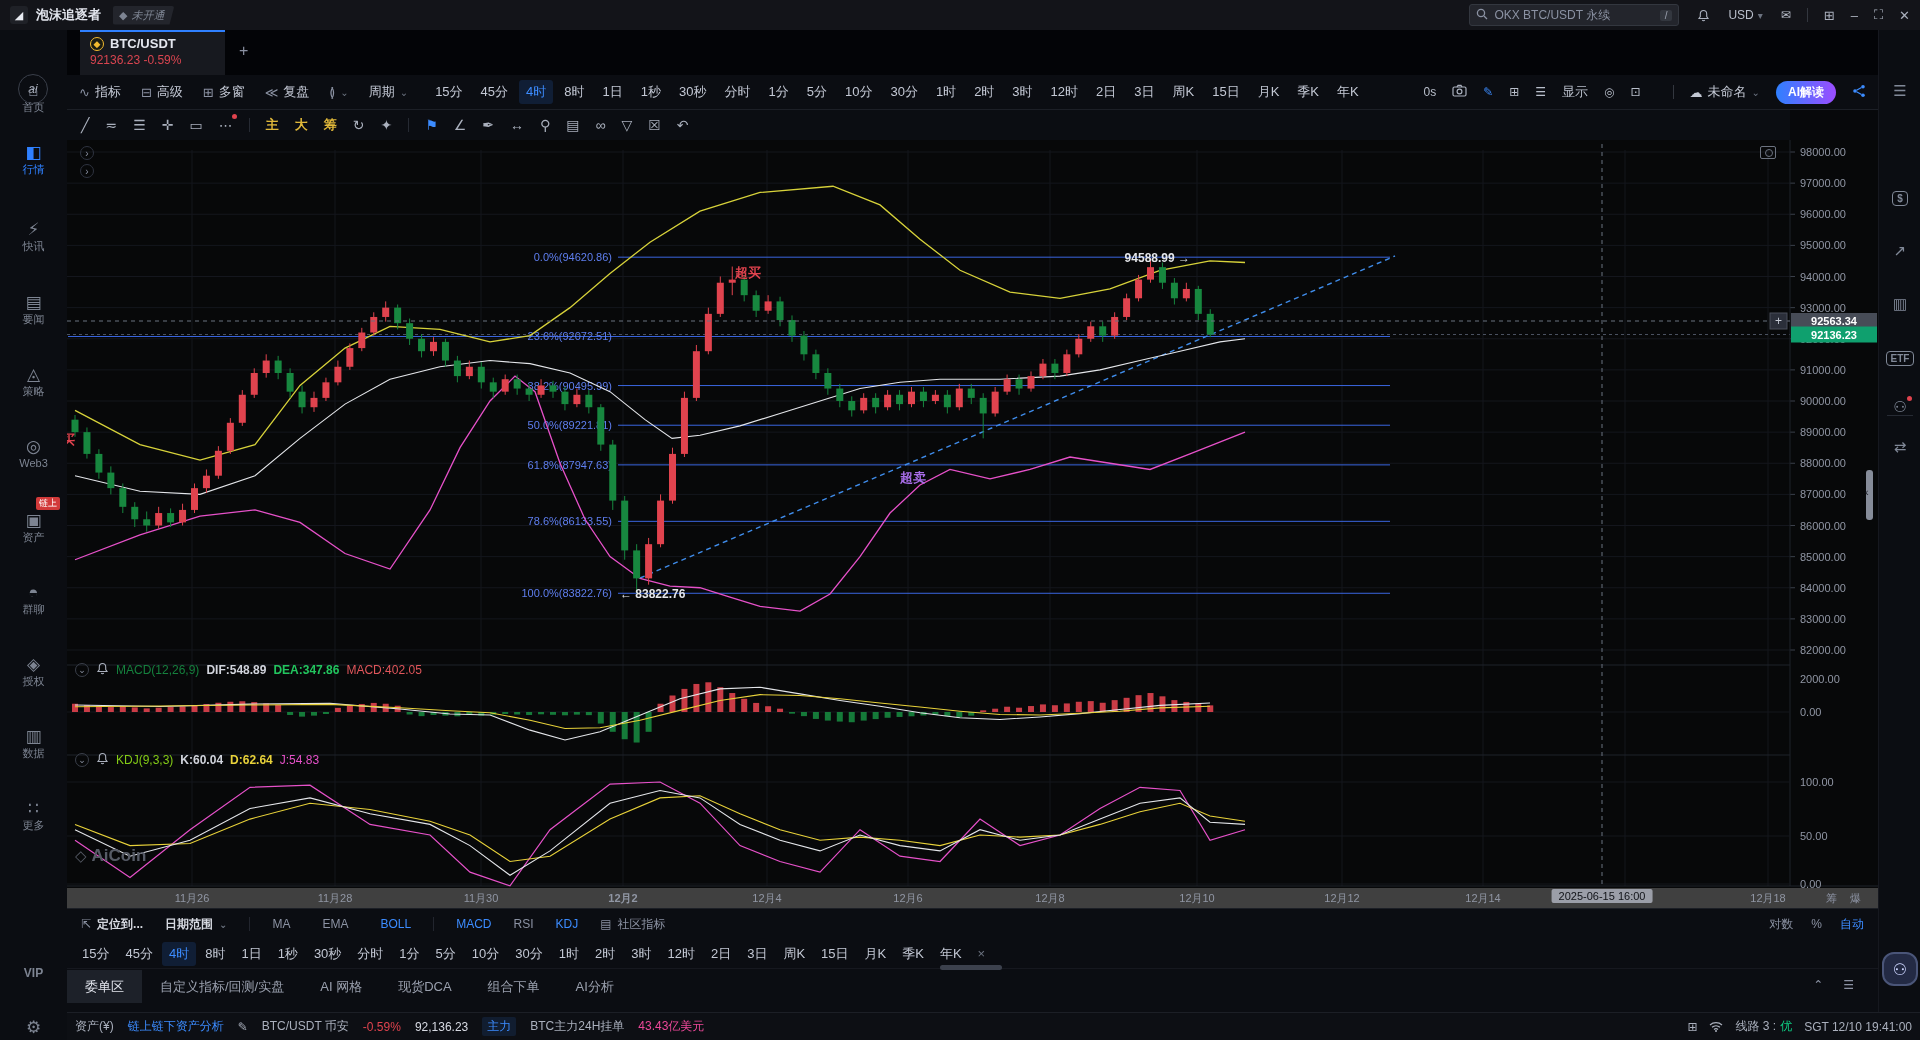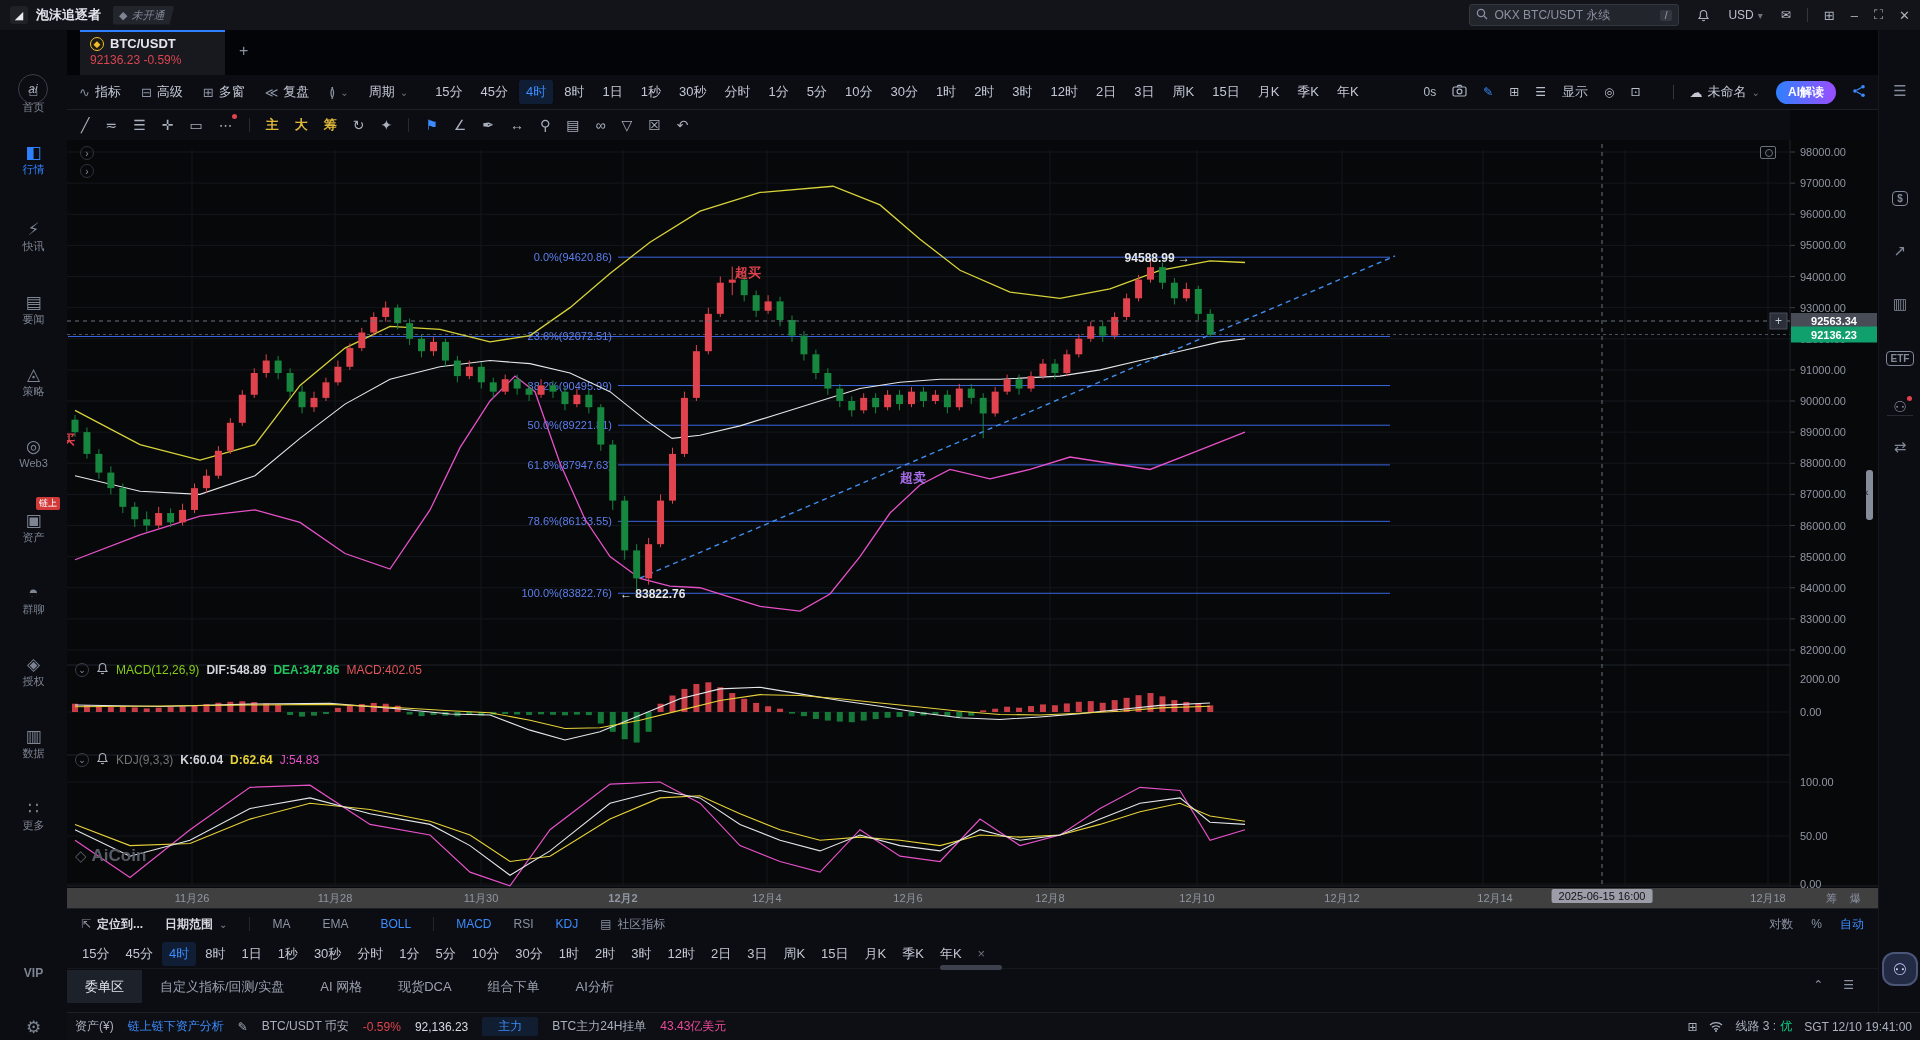--- a/index.html
+++ b/index.html
@@ -118,21 +118,21 @@
   .btab.active { background:#1d2129; color:#e3e6ee; }
   #tabs-right { position:absolute; right:24px; top:9px; display:flex; gap:20px; color:#8b92a3;}
 
   
   #statusbar { position:absolute; left:67px; top:1012px; width:1853px; height:28px; background:#0d0f14;
     border-top:1px solid #1c1f26; display:flex; align-items:center; padding:0 8px; gap:14px; z-index:25; font-size:12px;}
   .st { color:#aab0bd; white-space:nowrap; display:flex; align-items:center; gap:4px;}
   .st.bluet { color:#3c8cff; }
   .st.red { color:#e0434e; }
   .st.orange { color:#ec4899; }
-  .st .tag { color:#3c8cff; background:rgba(47,128,255,.12); padding:1px 16px; border-radius:2px; }
+  .st .tag { color:#3c8cff; background:rgba(47,128,255,.12); padding:1px 5px; border-radius:2px; }
   #st-right { margin-left:auto; display:flex; align-items:center; gap:12px; }
   .green { color:#0ecb81; }
   svg text { user-select:none; }
 </style>
 </head>
 <body>
 
 <div id="titlebar">
   <div class="logo-box">◢</div>
   <div class="app-title">泡沫追逐者</div>
@@ -747,53 +747,53 @@
   <div class="mini-circle" style="left:13px;top:6px">›</div>
   <div class="mini-circle" style="left:13px;top:24px">›</div>
   <div id="cam-icon"></div>
   <div id="collapse-handle"></div>
   <div class="panel-header" style="top:522px">
     <span class="ph-circle">⌄</span>
     <span class="ph-bell"><svg width="13" height="13" viewBox="0 0 13 13">
           <path d="M6.5 1.5c-2 0-3.2 1.5-3.2 3.4v2.6L2 9.5h9l-1.3-2V4.9c0-1.9-1.2-3.4-3.2-3.4z" fill="none" stroke="#aab0bd" stroke-width="1.1"></path>
           <path d="M5.3 11a1.3 1.3 0 0 0 2.4 0" fill="none" stroke="#aab0bd" stroke-width="1.1"></path>
         </svg></span>
-    <span style="color:#84cc16">MACD(12,26,9)</span>
+    <span style="color:#15803d">MACD(12,26,9)</span>
     <span style="color:#d1d4dc;font-weight:bold">DIF:548.89</span>
     <span style="color:#22c55e;font-weight:bold">DEA:347.86</span>
     <span style="color:#e0565b">MACD:402.05</span>
   </div>
   <div class="panel-header" style="top:612px">
     <span class="ph-circle">⌄</span>
     <span class="ph-bell"><svg width="13" height="13" viewBox="0 0 13 13">
           <path d="M6.5 1.5c-2 0-3.2 1.5-3.2 3.4v2.6L2 9.5h9l-1.3-2V4.9c0-1.9-1.2-3.4-3.2-3.4z" fill="none" stroke="#aab0bd" stroke-width="1.1"></path>
           <path d="M5.3 11a1.3 1.3 0 0 0 2.4 0" fill="none" stroke="#aab0bd" stroke-width="1.1"></path>
         </svg></span>
-    <span style="color:#737373">KDJ(9,3,3)</span>
+    <span style="color:#84cc16">KDJ(9,3,3)</span>
     <span style="color:#d1d4dc;font-weight:bold">K:60.04</span>
     <span style="color:#e8d23a;font-weight:bold">D:62.64</span>
     <span style="color:#e651c9">J:54.83</span>
   </div>
   <div id="watermark">
     <span class="wm-mark">◇</span>
       <span>AiCoin</span>
   </div>
 </div>
 
 <div id="date-row">
     <span class="dt-label" style="left: 125px;">11月26</span>
     <span class="dt-label" style="left: 268px;">11月28</span>
     <span class="dt-label" style="left: 414px;">11月30</span>
     <span class="dt-label" style="left: 556px; font-weight: bold;">12月2</span>
     <span class="dt-label" style="left: 700px;">12月4</span>
     <span class="dt-label" style="left: 841px;">12月6</span>
     <span class="dt-label" style="left: 983px;">12月8</span>
     <span class="dt-label" style="left: 1130px;">12月10</span>
     <span class="dt-label" style="left: 1275px;">12月12</span>
-    <span class="dt-label" style="left: 1416px; margin-left: 12px;">12月14</span>
+    <span class="dt-label" style="left: 1416px;">12月14</span>
     <span class="dt-label" style="left: 1701px;">12月18</span>
     <span id="cross-date" style="left: 1535px;">2025-06-15 16:00</span>
     <span class="corner-ch" style="left: 1759px;">筹</span>
     <span class="corner-ch" style="left: 1783px;">爆</span>
   </div>
 
 <div id="right-rail">
   <div id="rail-icons">
       <div class="rail-ic" style="top: 52px;">☰</div>
       <div class="rail-ic" style="top: 158px;"><span class="boxed">$</span></div>

